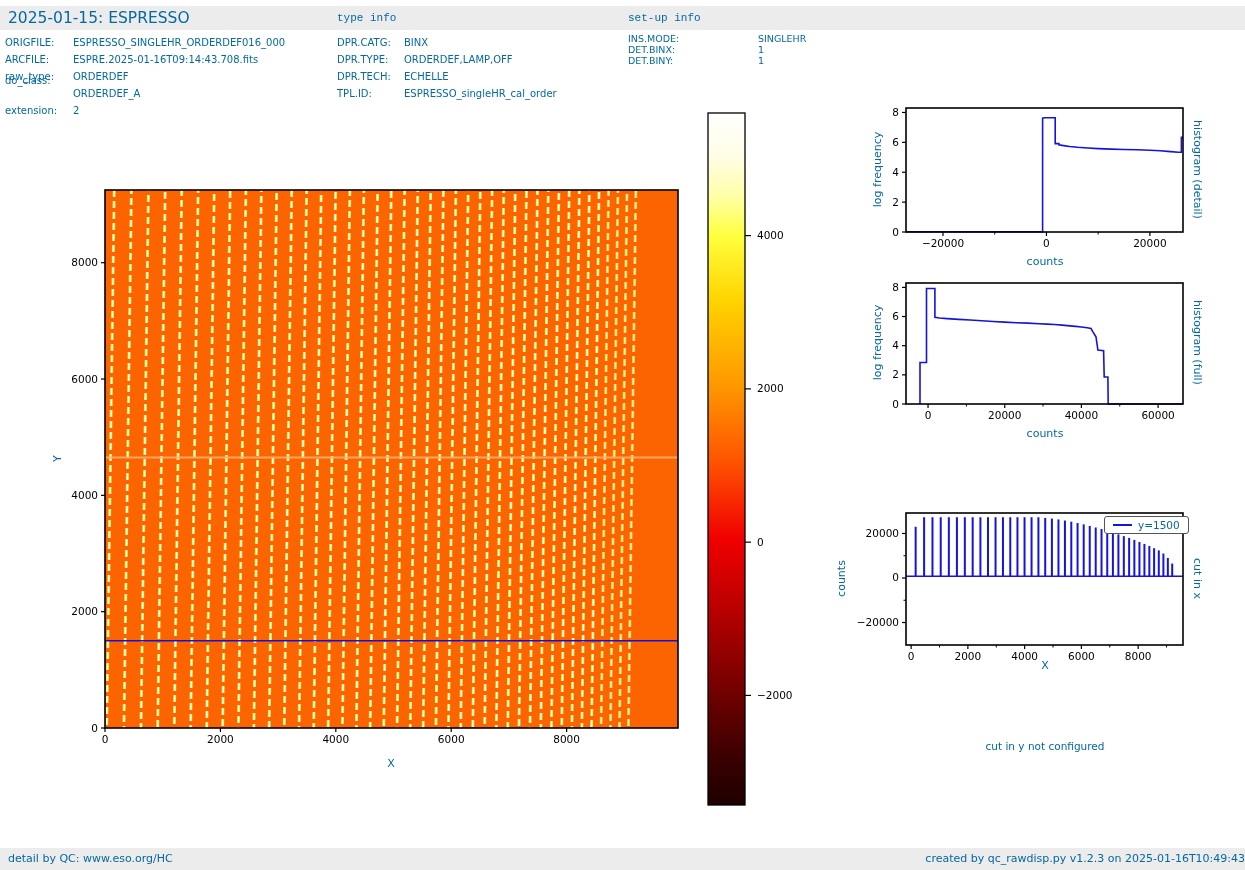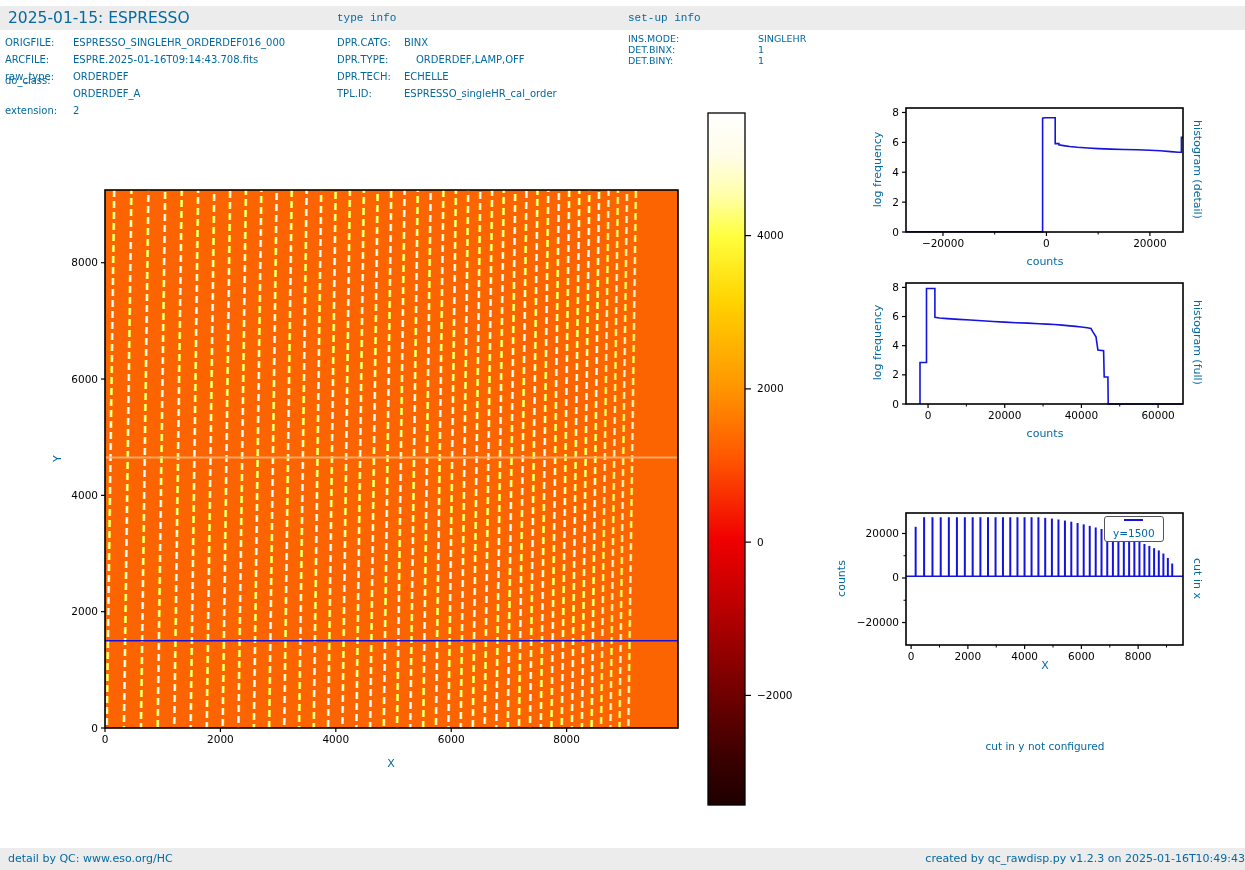--- a/index.html
+++ b/index.html
@@ -11,21 +11,21 @@
   .title{position:absolute;left:8px;top:9px;font-size:15.5px;white-space:nowrap;}
   .band-label{position:absolute;top:12px;font-size:11px;white-space:nowrap;font-family:Liberation Mono, monospace;}
   .meta{position:absolute;font-size:10px;white-space:nowrap;line-height:13px;}
   .meta.small{font-size:9.5px;line-height:10px;text-align:right;}
   .clip{overflow:hidden;max-width:263px;}
   svg#plots{position:absolute;left:0;top:0;}
   .axlabel{position:absolute;font-size:11px;text-align:center;white-space:nowrap;}
   .rot90{transform:rotate(90deg);transform-origin:center center;}
   .rot270{transform:rotate(-90deg);transform-origin:center center;}
   .legend{position:absolute;display:flex;align-items:center;gap:6px;border:1px solid #555;
-          background:#fff;border-radius:3px;padding:2px 8px;font-size:10.5px;flex-direction:column;}
+          background:#fff;border-radius:3px;padding:2px 8px;font-size:10.5px;}
   .legend-line{display:inline-block;width:19px;height:0;border-top:2px solid #1414dd;}
   .msg{position:absolute;font-size:10.5px;text-align:center;white-space:nowrap;}
   .footer-text{position:absolute;top:852px;font-size:11px;white-space:nowrap;}
 </style>
 </head>
 <body>
 
 <div id="app">
 
   <div class="band top"></div>
@@ -40,21 +40,21 @@
   <div class="meta" style="left:5px;top:70px">raw_type:</div>
   <div class="meta" style="left:73px;top:70px">ORDERDEF</div>
   <div class="meta" style="left:5px;top:74px">do_class:</div>
   <div class="meta" style="left:73px;top:87px">ORDERDEF_A</div>
   <div class="meta" style="left:5px;top:104px">extension:</div>
   <div class="meta" style="left:73px;top:104px">2</div>
 
   <div class="meta" style="left:337px;top:36px">DPR.CATG:</div>
   <div class="meta" style="left:404px;top:36px">BINX</div>
   <div class="meta" style="left:337px;top:53px">DPR.TYPE:</div>
-  <div class="meta" style="left:416px;top:53px">ORDERDEF,LAMP,OFF</div>
+  <div class="meta" style="left:404px;top:53px">ORDERDEF,LAMP,OFF</div>
   <div class="meta" style="left:337px;top:70px">DPR.TECH:</div>
   <div class="meta" style="left:404px;top:70px">ECHELLE</div>
   <div class="meta" style="left:337px;top:87px">TPL.ID:</div>
   <div class="meta" style="left:404px;top:87px">ESPRESSO_singleHR_cal_order</div>
 
   <div class="meta small" style="left:628px;top:34px">INS.MODE:</div>
   <div class="meta small" style="left:758px;top:34px">SINGLEHR</div>
   <div class="meta small" style="left:628px;top:45px">DET.BINX:</div>
   <div class="meta small" style="left:758px;top:45px">1</div>
   <div class="meta small" style="left:628px;top:56px">DET.BINY:</div>

